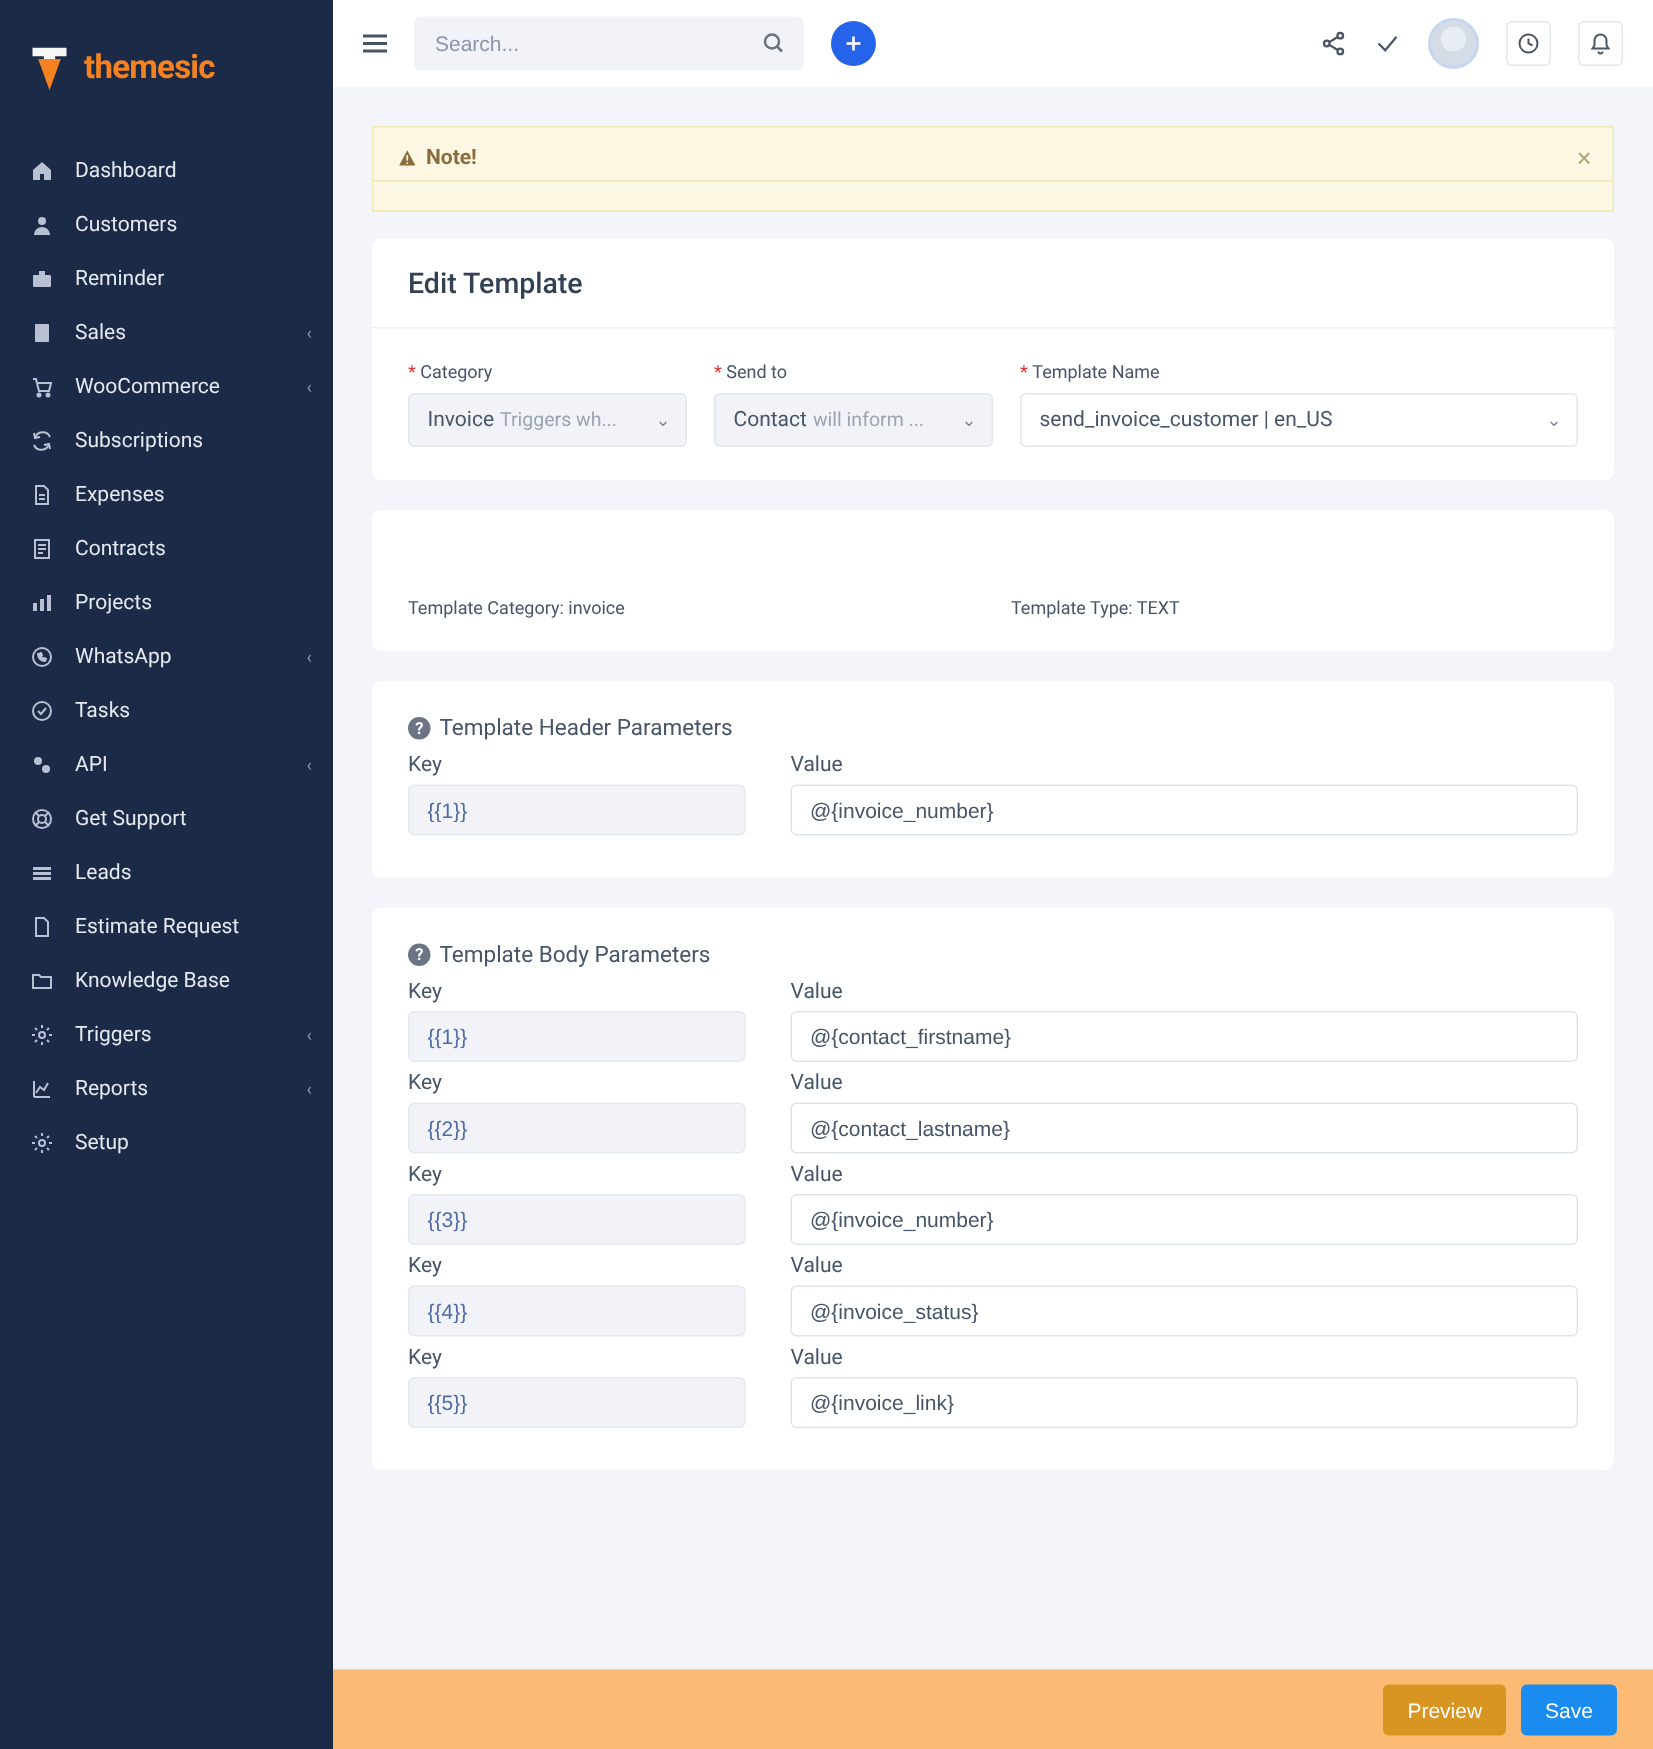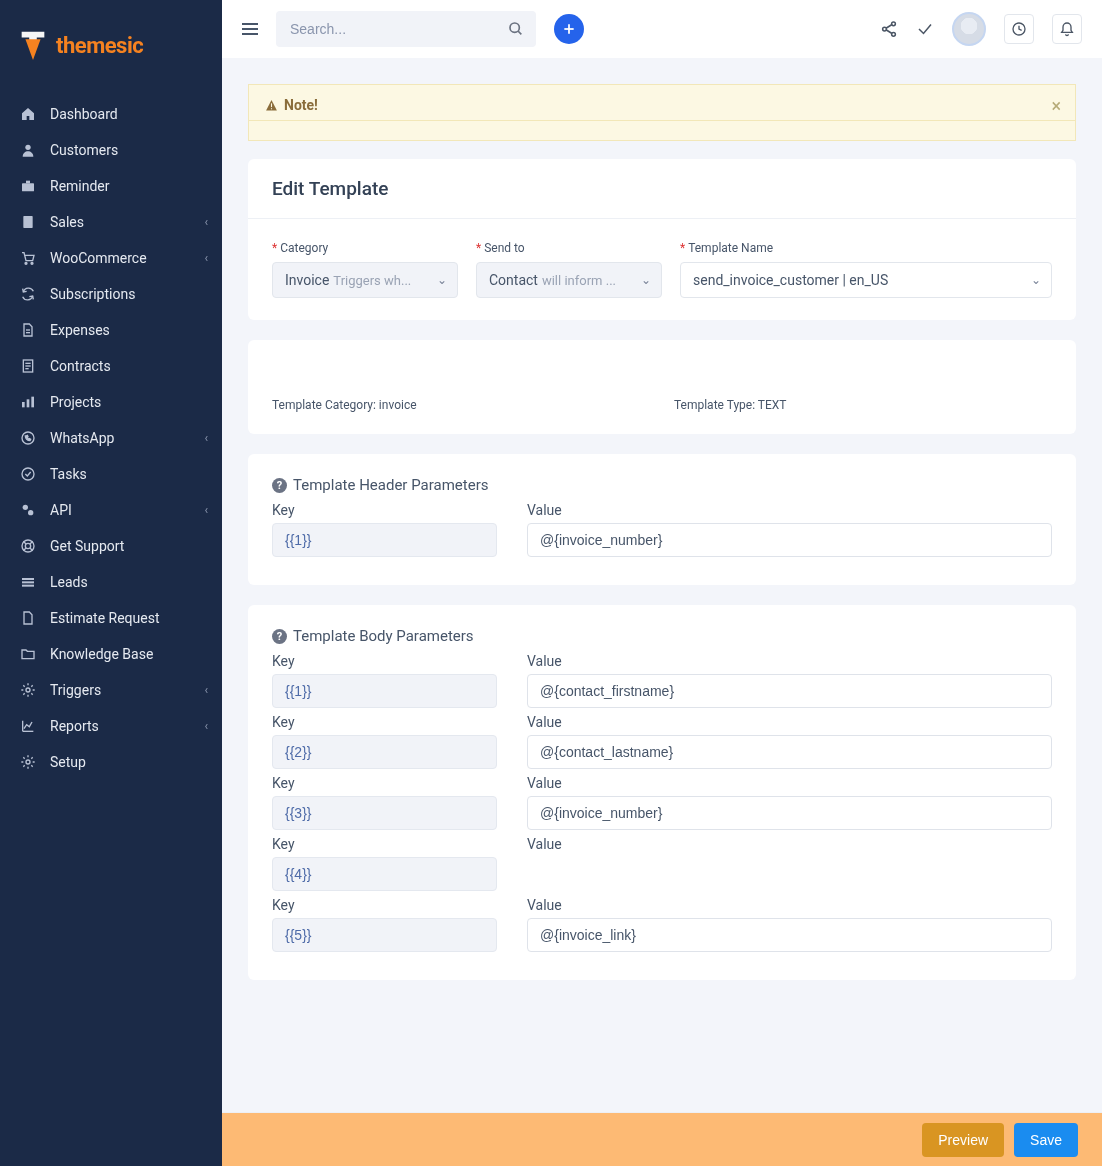--- a/index.html
+++ b/index.html
@@ -402,21 +402,21 @@
               <div class="param-row">
                 <div class="param-col-k"><div class="param-label">Key</div><input class="inp inp-ro" readonly="" value="{{2}}" style=""></div>
                 <div class="param-col-v"><div class="param-label">Value</div><input class="inp" value="@{contact_lastname}" style=""></div>
               </div>
               <div class="param-row">
                 <div class="param-col-k"><div class="param-label">Key</div><input class="inp inp-ro" readonly="" value="{{3}}" style=""></div>
                 <div class="param-col-v"><div class="param-label">Value</div><input class="inp" value="@{invoice_number}" style=""></div>
               </div>
               <div class="param-row">
                 <div class="param-col-k"><div class="param-label">Key</div><input class="inp inp-ro" readonly="" value="{{4}}" style=""></div>
-                <div class="param-col-v"><div class="param-label">Value</div></div>
+                <div class="param-col-v"><div class="param-label">Value</div><input class="inp" value="@{invoice_status}" style=""></div>
               </div>
               <div class="param-row">
                 <div class="param-col-k"><div class="param-label">Key</div><input class="inp inp-ro" readonly="" value="{{5}}" style=""></div>
                 <div class="param-col-v"><div class="param-label">Value</div><input class="inp" value="@{invoice_link}" style=""></div>
               </div>
             </div>
         </div>
       </div>
 
     </div>

